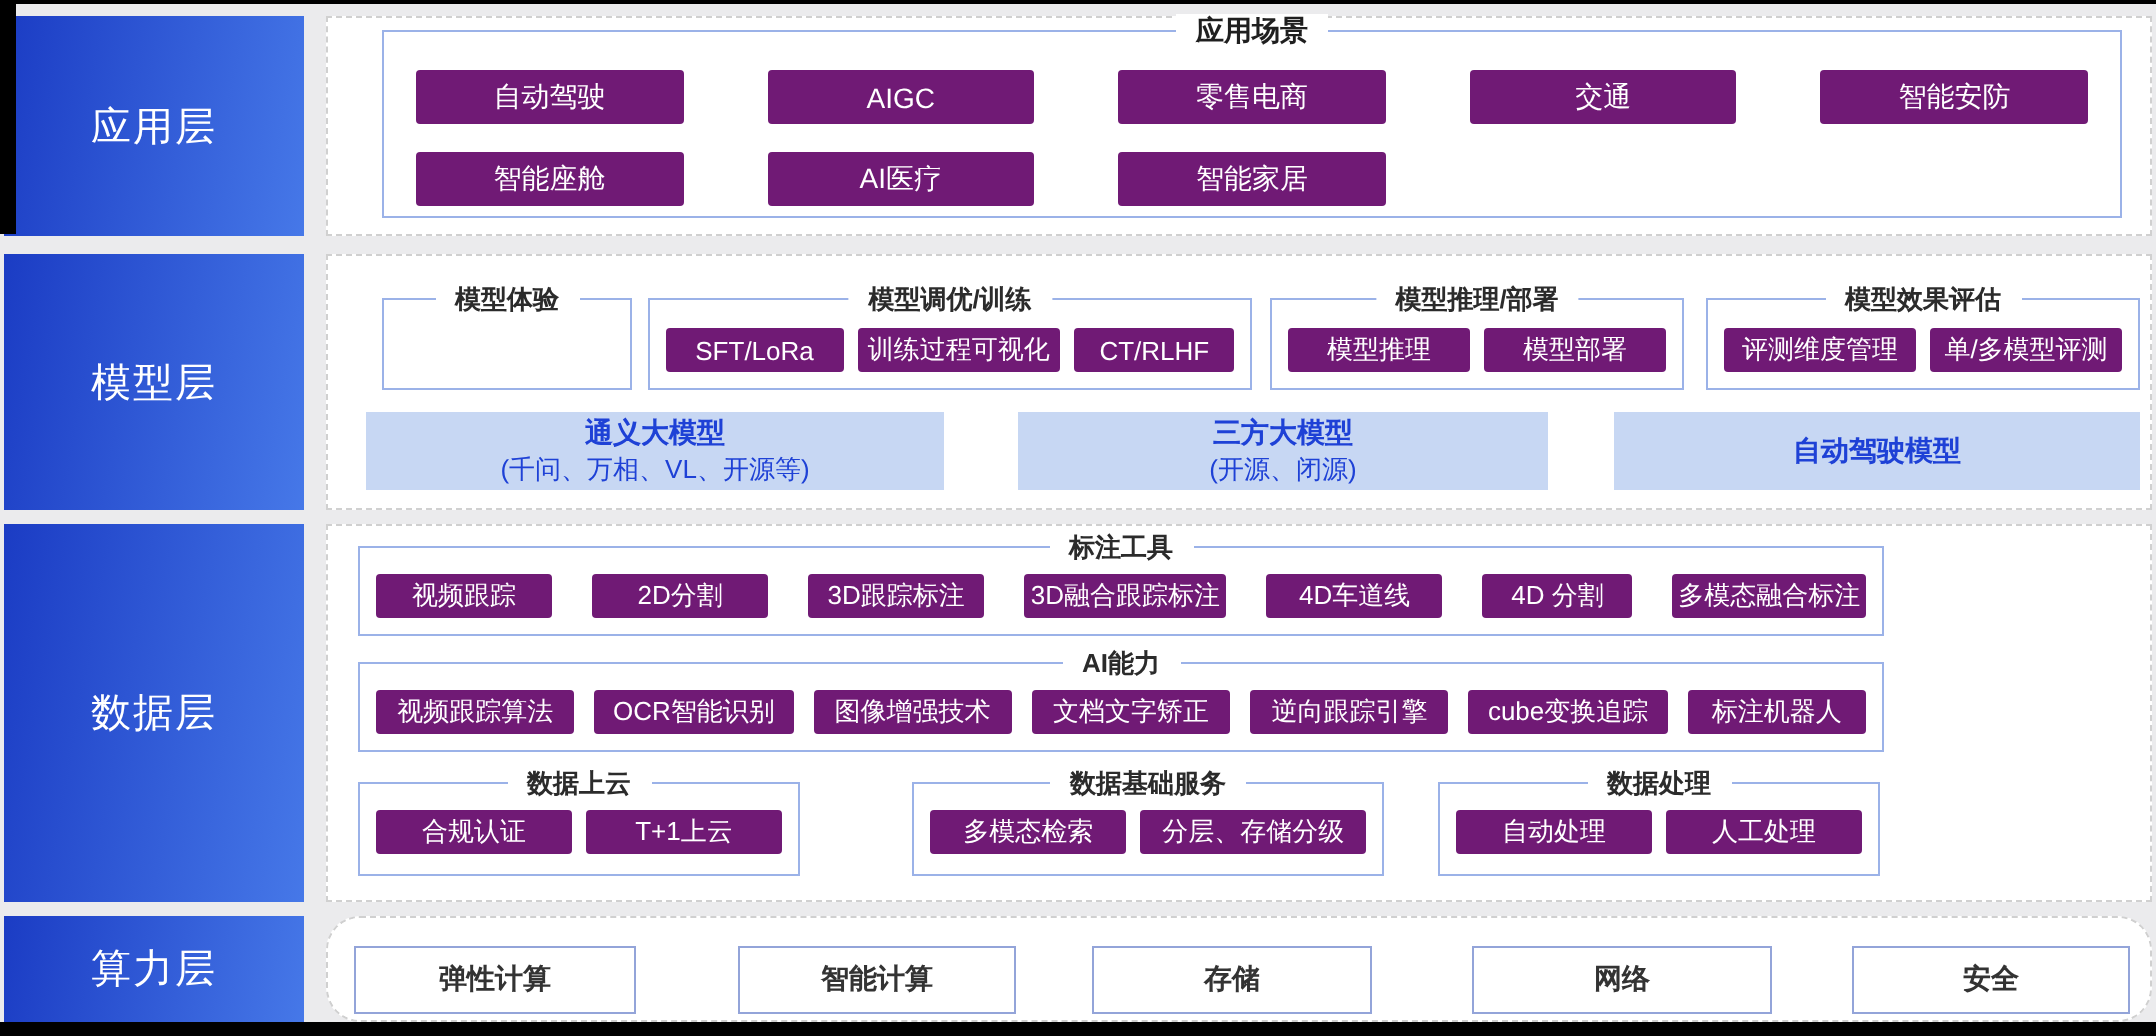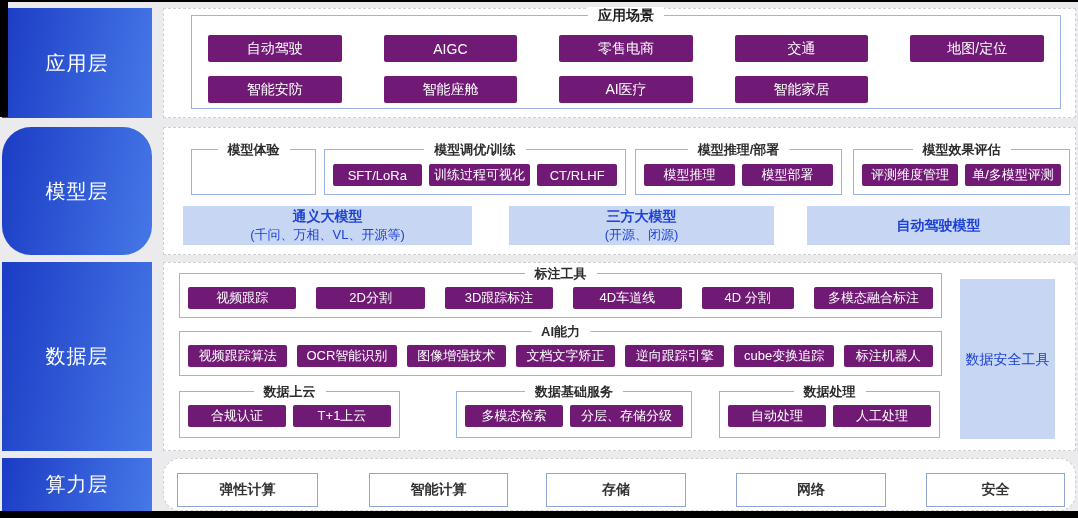--- a/index.html
+++ b/index.html
@@ -48,39 +48,38 @@
   .btn-row .btn{height:22px;flex:1;}
 </style>
 </head>
 <body>
 
 <div id="canvas">
 
   <div class="layer-label" style="top:8px;height:110px;">
     <span>应用层</span>
   </div>
-  <div class="layer-label" style="top:127px;height:128px;border-radius:29px;">
+  <div class="layer-label" style="top:127px;height:128px;">
     <span>模型层</span>
   </div>
   <div class="layer-label" style="top:262px;height:189px;">
     <span>数据层</span>
   </div>
   <div class="layer-label" style="top:458px;height:53px;">
     <span>算力层</span>
   </div>
 
   <div class="container" style="top:8px;height:110px;">
     <div class="fs" style="left:27px;top:6px;width:870px;height:94px;">
       <span class="legend big">应用场景</span>
       <div class="app-grid">
         <div class="btn">自动驾驶</div>
         <div class="btn">AIGC</div>
         <div class="btn">零售电商</div>
         <div class="btn">交通</div>
-        <div class="btn">地图/定位</div>
         <div class="btn">智能安防</div>
         <div class="btn">智能座舱</div>
         <div class="btn">AI医疗</div>
         <div class="btn">智能家居</div>
       </div>
     </div>
   </div>
 
   <div class="container" style="top:127px;height:128px;">
 
@@ -127,20 +126,21 @@
   </div>
 
   <div class="container" style="top:262px;height:189px;">
 
     <div class="fs" style="left:15px;top:10px;width:763px;height:45px;">
       <span class="legend">标注工具</span>
       <div class="btn-row" style="gap:20px;">
         <div class="btn">视频跟踪</div>
         <div class="btn">2D分割</div>
         <div class="btn">3D跟踪标注</div>
+        <div class="btn" style="flex:1.15;">3D融合跟踪标注</div>
         <div class="btn">4D车道线</div>
         <div class="btn" style="flex:0.85;">4D 分割</div>
         <div class="btn" style="flex:1.1;">多模态融合标注</div>
       </div>
     </div>
 
     <div class="fs" style="left:15px;top:68px;width:763px;height:45px;text-align:center;">
       <span class="legend">AI能力</span>
       <div class="btn-row" style="gap:10px;">
         <div class="btn">视频跟踪算法</div>
@@ -170,23 +170,20 @@
     </div>
 
     <div class="fs" style="left:555px;top:128px;width:221px;height:47px;">
       <span class="legend">数据处理</span>
       <div class="btn-row" style="bottom:10px;">
         <div class="btn">自动处理</div>
         <div class="btn">人工处理</div>
       </div>
     </div>
 
-    <div class="panel" style="left:796px;top:16px;width:95px;height:160px;">
-      <div class="p-title" style="font-weight:normal;">数据安全工具</div>
-    </div>
   </div>
 
   <div class="container" style="top:458px;height:53px;border-radius:17px;">
     <div class="compute-box" style="left:13px;width:141px;">
       <span>弹性计算</span>
     </div>
     <div class="compute-box" style="left:205px;width:139px;">
       <span>智能计算</span>
     </div>
     <div class="compute-box" style="left:382px;width:140px;">

